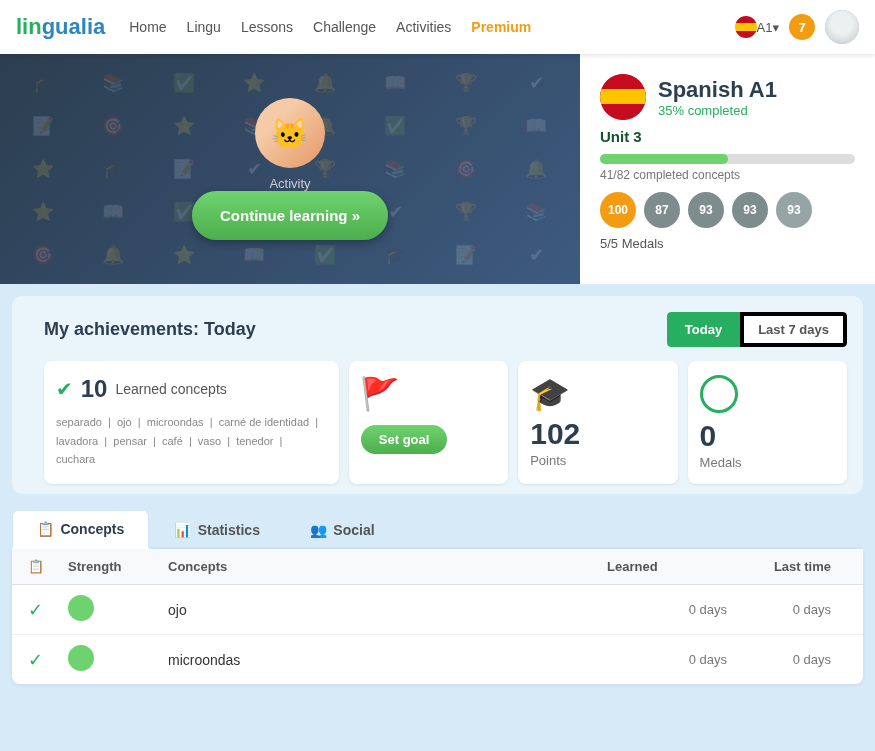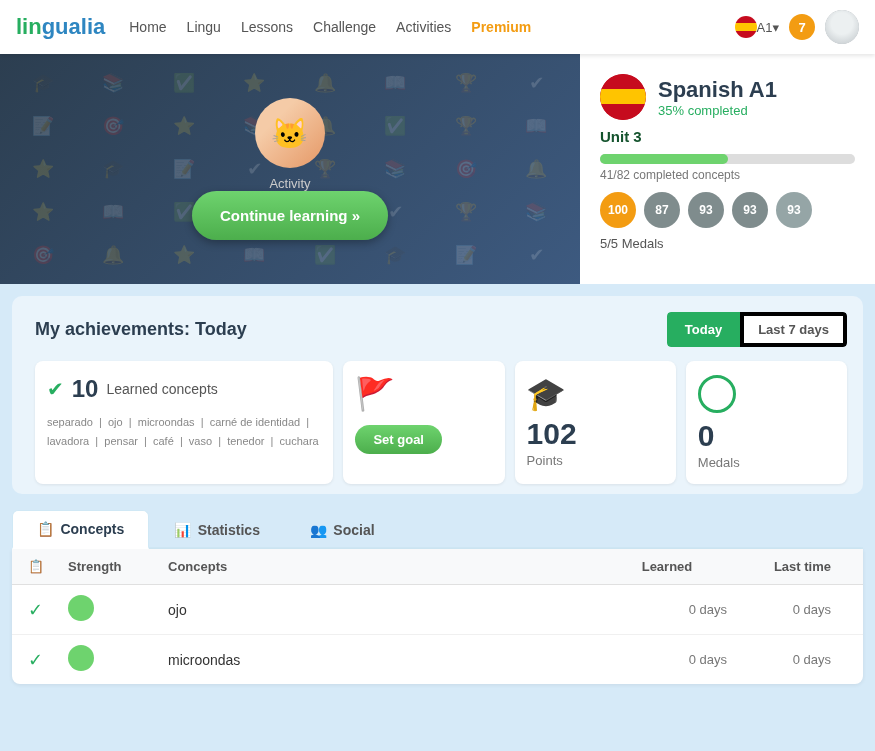--- a/index.html
+++ b/index.html
@@ -108,21 +108,21 @@
     .medal-gold { background: #f39c12; }
     .medal-gray { background: #7f8c8d; color: #fff; }
     .medal-lightgray { background: #95a5a6; color: #fff; }
     .medals-label { font-size: 13px; color: #555; }
 
     
     .achievements-section {
       background: #eaf4fb;
       margin: 12px 12px 0 12px;
       border-radius: 10px;
-      padding: 16px 16px 10px 23px;
+      padding: 16px 16px 10px 32px;
     }
     .achievements-header { display: flex; justify-content: space-between; align-items: center; margin-bottom: 14px; }
     .achievements-title { font-size: 18px; font-weight: bold; color: #2c3e50; }
     .tab-buttons { display: flex; border-radius: 4px; overflow: hidden; }
     .tab-btn {
       padding: 6px 14px; font-size: 13px; font-weight: bold; cursor: pointer; border: 4px solid #000000;
       background: #fff; color: #555;
     }
     .tab-btn.active { background: #27ae60; color: #fff; border-color: #27ae60; }
     .tab-btn:first-child { border-radius: 4px 0 0 4px; }
@@ -186,21 +186,21 @@
     .table-header {
       display: flex; align-items: center;
       padding: 10px 16px;
       background: #f8f9fa;
       border-bottom: 1px solid #e0e0e0;
       font-size: 13px; font-weight: bold; color: #555;
     }
     .col-check { width: 40px; }
     .col-strength { width: 100px; }
     .col-concept { flex: 1; }
-    .col-learned { width: 120px; text-align: center; }
+    .col-learned { width: 120px; text-align: left; }
     .col-lasttime { width: 120px; text-align: right; padding-right: 16px; }
     .table-row {
       display: flex; align-items: center;
       padding: 10px 16px;
       border-bottom: 1px solid #f0f0f0;
       font-size: 14px; color: #333;
     }
     .table-row:last-child { border-bottom: none; }
     .row-check { width: 40px; color: #27ae60; font-size: 18px; }
     .row-strength { width: 100px; }

